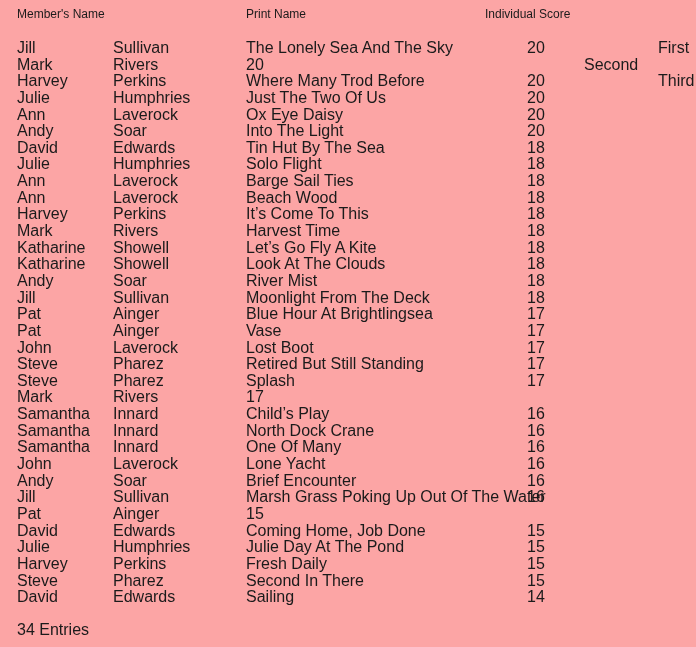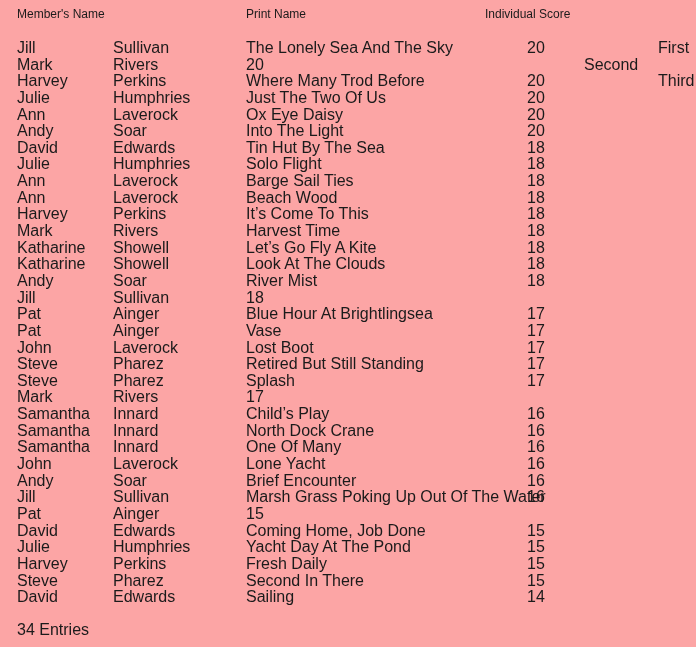--- a/index.html
+++ b/index.html
@@ -188,20 +188,21 @@
     <span class="c-last">Soar</span>
     <span class="c-title">River Mist</span>
     <span class="c-score">18</span>
     <span class="c-gap"></span>
     <span class="c-award"></span>
   </div>
 
   <div class="row">
     <span class="c-first">Jill</span>
     <span class="c-last">Sullivan</span>
+    <span class="c-title">Moonlight From The Deck</span>
     <span class="c-score">18</span>
     <span class="c-gap"></span>
     <span class="c-award"></span>
   </div>
 
   <div class="row">
     <span class="c-first">Pat</span>
     <span class="c-last">Ainger</span>
     <span class="c-title">Blue Hour At Brightlingsea</span>
     <span class="c-score">17</span>
@@ -320,21 +321,21 @@
     <span class="c-last">Edwards</span>
     <span class="c-title">Coming Home, Job Done</span>
     <span class="c-score">15</span>
     <span class="c-gap"></span>
     <span class="c-award"></span>
   </div>
 
   <div class="row">
     <span class="c-first">Julie</span>
     <span class="c-last">Humphries</span>
-    <span class="c-title">Yacht Day At The Pond</span>
+    <span class="c-title">Julie Day At The Pond</span>
     <span class="c-score">15</span>
     <span class="c-gap"></span>
     <span class="c-award"></span>
   </div>
 
   <div class="row">
     <span class="c-first">Harvey</span>
     <span class="c-last">Perkins</span>
     <span class="c-title">Fresh Daily</span>
     <span class="c-score">15</span>

